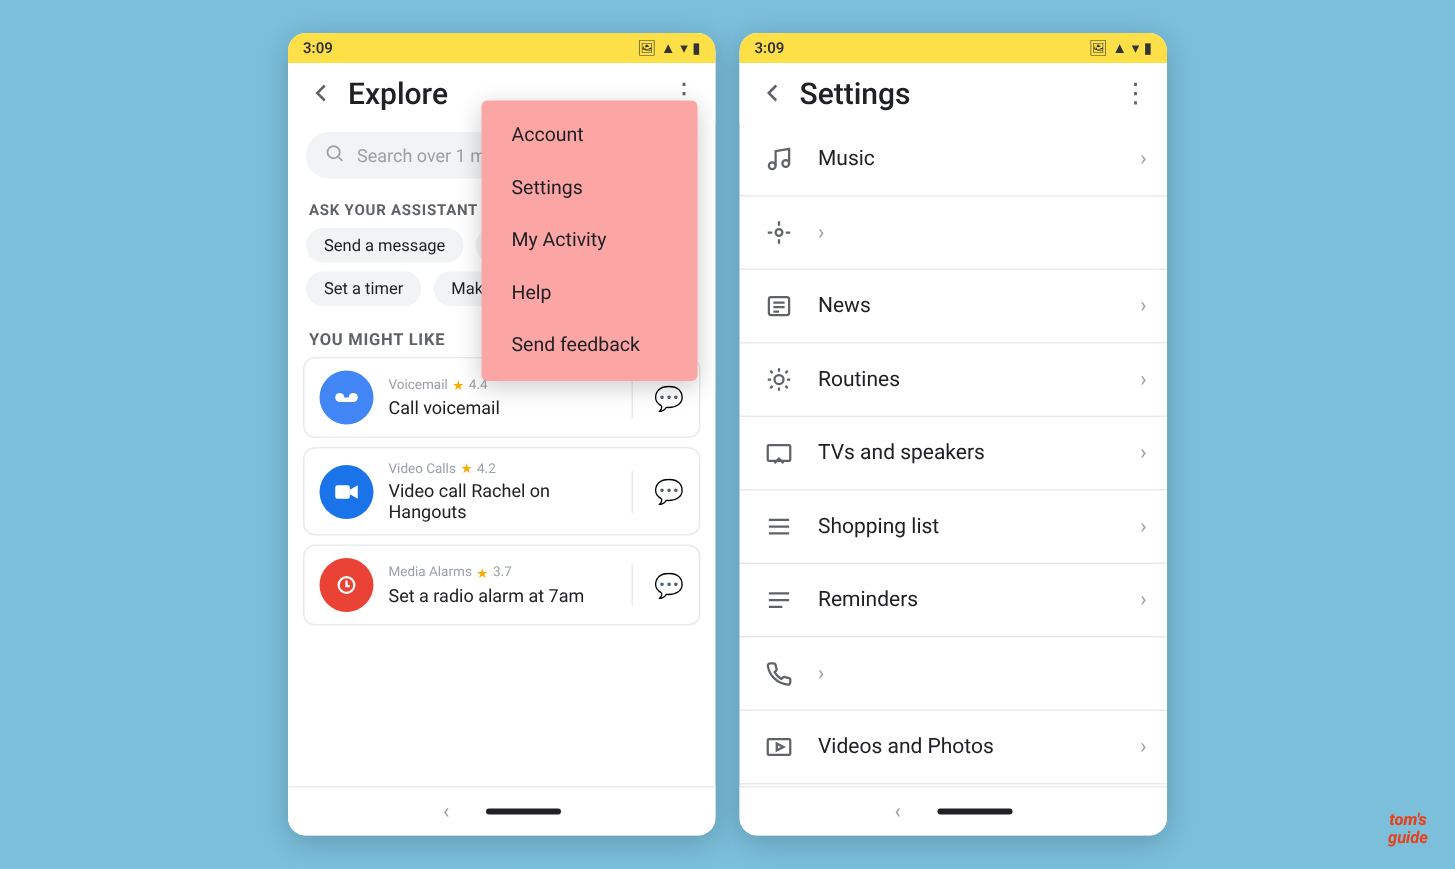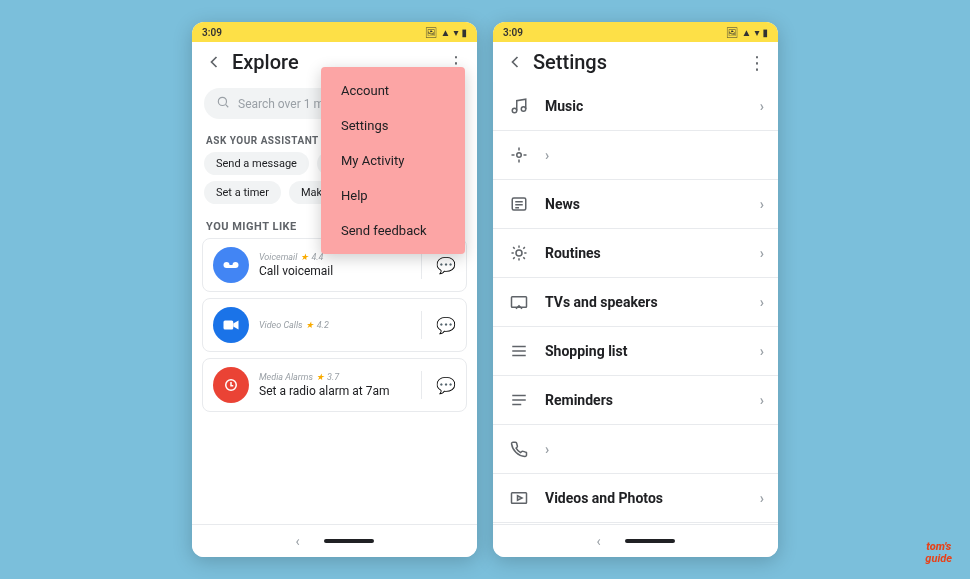--- a/index.html
+++ b/index.html
@@ -139,21 +139,21 @@
       height: 36px;
       border-radius: 50%;
       display: flex;
       align-items: center;
       justify-content: center;
       font-size: 16px;
       color: white;
       flex-shrink: 0;
     }
     .suggestion-content { flex: 1; }
-    .suggestion-meta { font-size: 9px; color: #9aa0a6; display: flex; align-items: center; gap: 3px; font-style: italic; }
+    .suggestion-meta { font-size: 9px; color: #9aa0a6; display: flex; align-items: center; gap: 3px; }
     .suggestion-meta .star { color: #f9ab00; font-size: 9px; }
     .suggestion-text { font-size: 12px; color: #202124; margin-top: 2px; }
     .suggestion-chat-icon { color: #9aa0a6; font-size: 16px; margin-left: auto; }
     .divider-v { width: 1px; height: 28px; background: #e8eaed; margin: 0 4px; }
 
     
     .bottom-nav {
       margin-top: auto;
       background: white;
       border-top: 1px solid #e8eaed;
@@ -203,21 +203,20 @@
     }
 
     .settings-list { flex: 1; overflow-y: auto; }
     .settings-item {
       display: flex;
       align-items: center;
       padding: 12px 14px;
       border-bottom: 1px solid #e8eaed;
       gap: 14px;
       cursor: pointer;
-      font-weight: bold;
     }
     .settings-item:last-child { border-bottom: none; }
     .settings-item-icon {
       width: 24px;
       height: 24px;
       display: flex;
       align-items: center;
       justify-content: center;
       color: #5f6368;
       font-size: 15px;
@@ -312,20 +311,21 @@
               <rect x="2" y="6" width="13" height="12" rx="2"></rect>
               <polygon points="15,10 22,6 22,18 15,14"></polygon>
             </svg>
         </div>
         <div class="suggestion-content">
           <div class="suggestion-meta">
             <span>Video Calls</span>
             <span class="star">★</span>
             <span>4.2</span>
           </div>
+          <div class="suggestion-text">Video call Rachel on Hangouts</div>
         </div>
         <div class="divider-v"></div>
         <span class="suggestion-chat-icon">💬</span>
       </div>
 
       <div class="suggestion-item">
         <div class="suggestion-icon" style="background:#ea4335;">
           <svg width="18" height="18" viewBox="0 0 24 24" fill="none" stroke="white" stroke-width="2">
               <circle cx="12" cy="12" r="7"></circle>
               <polyline points="12,8 12,13 15,13"></polyline>

